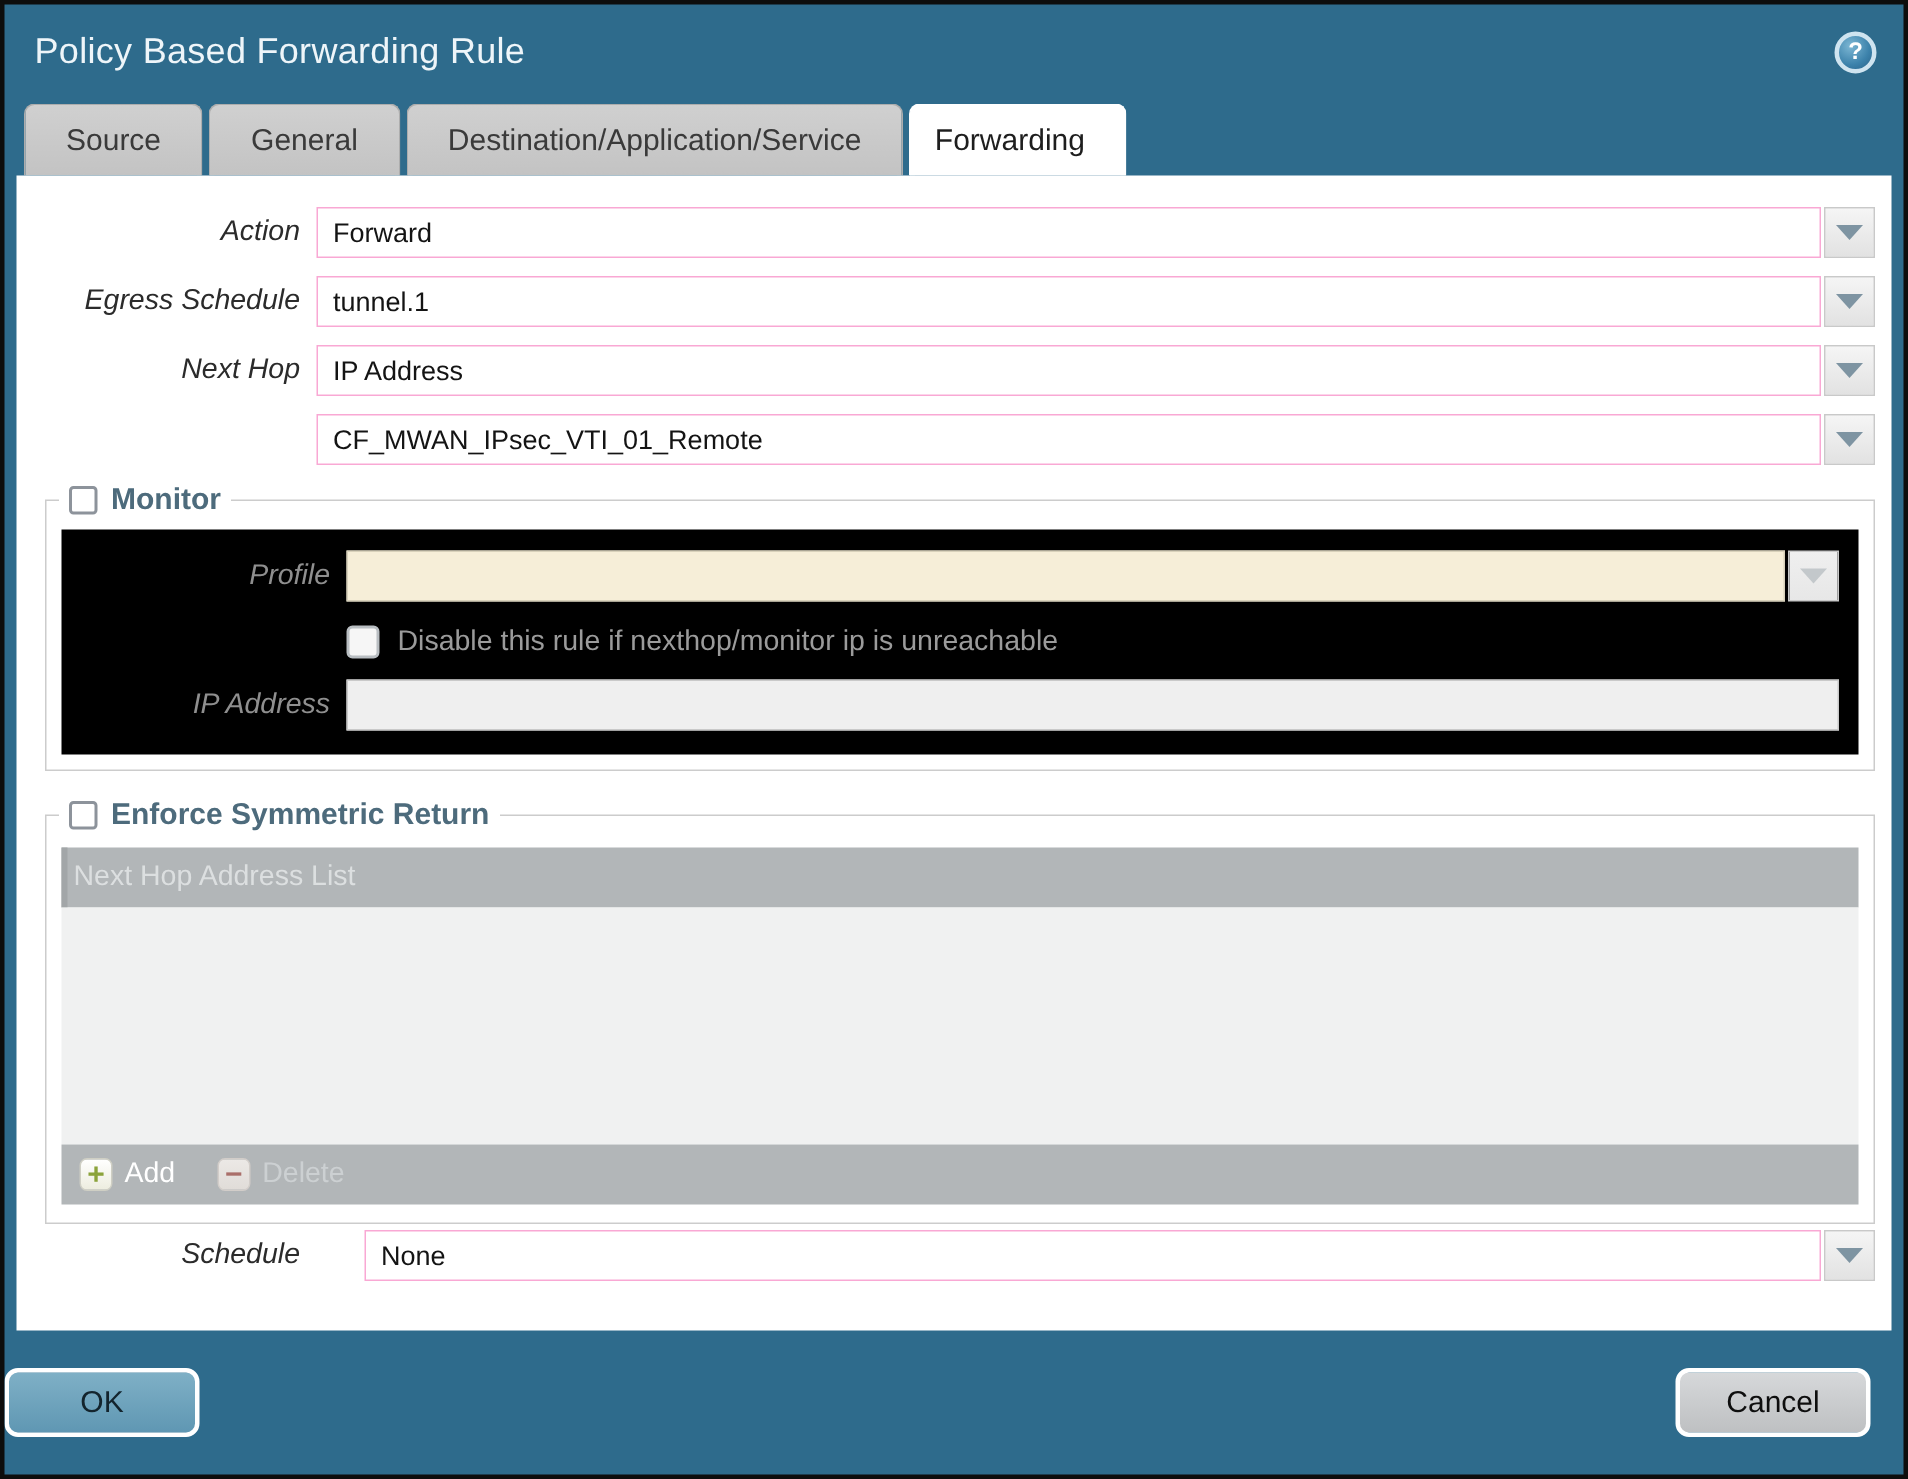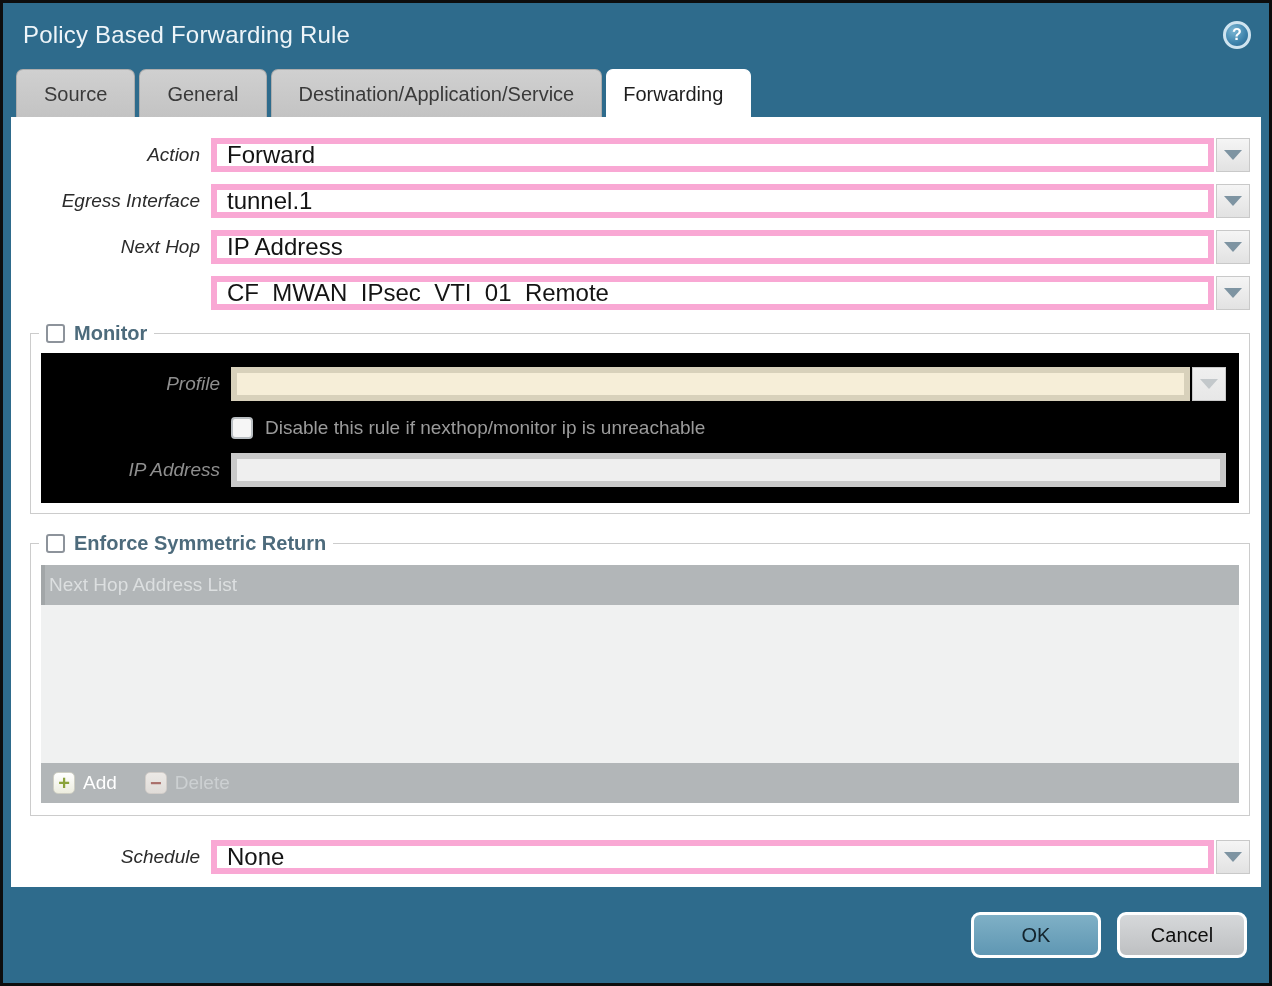--- a/index.html
+++ b/index.html
@@ -51,22 +51,22 @@
   }
 
   .form-row { display:flex; align-items:center; margin:0 11px 12px 0; }
   .form-label {
     width:200px; text-align:right; padding-right:11px;
     color:#2b2b2b; font-size:19px; flex:none;font-style:italic;
   }
   .spacer-label { width:200px; flex:none; }
   .combo { flex:1; display:flex; height:34px; }
   .combo input, .text-input {
-    flex:1; min-width:0; border:6px solid #f9a8d4; background:#fff;
-    padding:0 10px; font-size:24px; color:#141414;
+    flex:1; min-width:0; border:1px solid #f9a8d4; background:#fff;
+    padding:0 10px; font-size:18px; color:#141414;
     font-family:"Liberation Sans", sans-serif; outline:none; height:34px;
   }
   .dd-btn {
     width:34px; height:34px; flex:none; margin-left:2px;
     background:linear-gradient(#f5f5f5,#e2e2e2);
     border:1px solid #c9c9c9;
     display:flex; align-items:center; justify-content:center;
     cursor:pointer;
   }
   .dd-arrow {
@@ -124,26 +124,26 @@
   .tbl-icon {
     width:22px; height:22px; border-radius:5px; flex:none;
     display:flex; align-items:center; justify-content:center;
     font-size:20px; font-weight:bold; line-height:1;
   }
   .icon-plus { background:linear-gradient(#ffffff,#ededdf); border:1px solid #cfcfc4; color:#8ba33b; }
   .icon-minus { background:linear-gradient(#ece9e6,#e0dcd8); border:1px solid #d2cdc9; color:#aa6f6a; }
   .add-label { color:#ffffff; font-size:19px; }
   .delete-label { color:#ccd0d2; font-size:19px; }
 
-  .schedule-row { margin-top:24px; }
+  .schedule-row { margin-top:4px;gap:32px; }
 
   
   .footer {
-    flex:1; display:flex; align-items:center; justify-content:flex-end;
-    gap:16px; padding-right:22px;
+    flex:1; display:flex; align-items:center; justify-content:space-between;
+    padding-right:22px;
   }
   .btn {
     width:130px; height:46px; border-radius:9px;
     border:3px solid #ffffff; font-size:20px; cursor:pointer;
     font-family:"Liberation Sans", sans-serif;
   }
   .btn-ok { background:linear-gradient(#7fb0c6,#5f97b3); color:#13242d; }
   .btn-cancel { background:linear-gradient(#d6d8da,#bec0c2); color:#0e0e0e; }
 </style>
 </head>
@@ -169,21 +169,21 @@
       <div class="form-label">Action</div>
       <div class="combo">
         <input type="text" value="Forward" style="">
         <div class="dd-btn">
           <div class="dd-arrow"></div>
         </div>
       </div>
     </div>
 
     <div class="form-row">
-      <div class="form-label">Egress Interface</div>
+      <div class="form-label">Egress Schedule</div>
       <div class="combo">
         <input type="text" value="tunnel.1" style="">
         <div class="dd-btn">
           <div class="dd-arrow"></div>
         </div>
       </div>
     </div>
 
     <div class="form-row">
       <div class="form-label">Next Hop</div>

